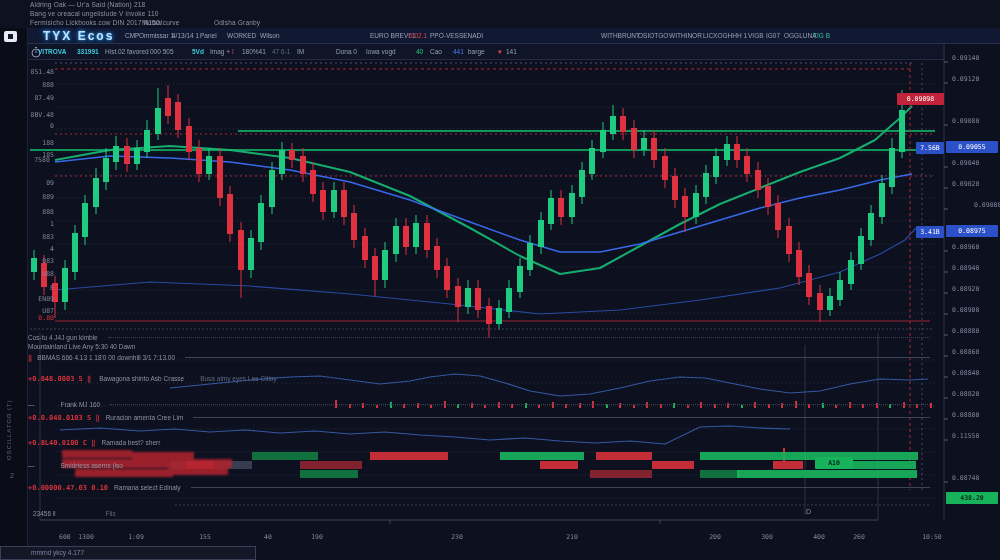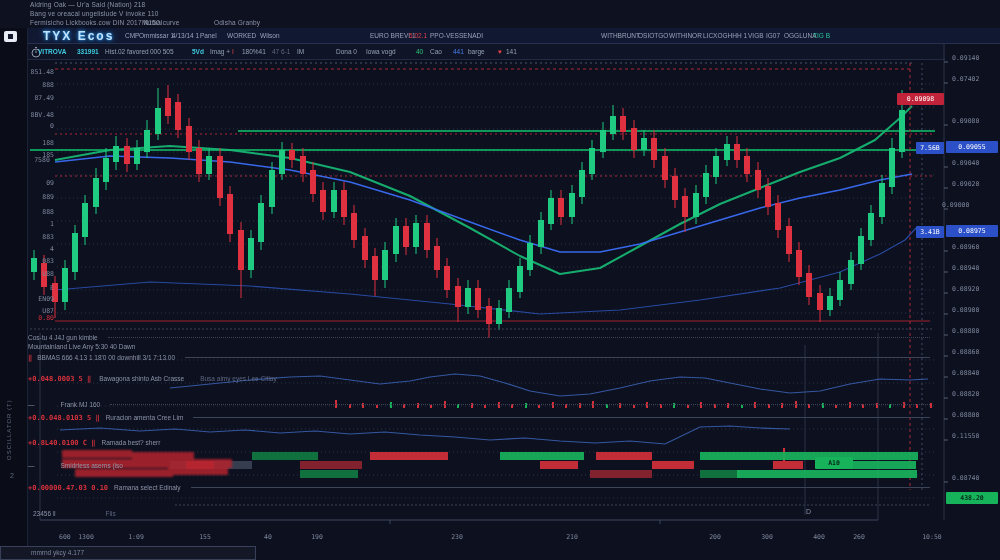--- a/index.html
+++ b/index.html
@@ -440,25 +440,25 @@
       <span class="lbl left-lbl mono" style="left: 30px; top: 245px;">4</span>
       <span class="lbl left-lbl mono" style="left: 30px; top: 257px;">083</span>
       <span class="lbl left-lbl mono" style="left: 30px; top: 270px;">U88</span>
       <span class="lbl left-lbl mono" style="left: 30px; top: 284px;">E</span>
       <span class="lbl left-lbl mono" style="left: 30px; top: 295px;">EN09</span>
       <span class="lbl left-lbl mono" style="left: 30px; top: 307px;">U87</span>
       <span class="lbl left-lbl mono red" style="left: 30px; top: 314px;">0.80</span>
     </div>
   <div id="price-labels">
       <span class="lbl mono" style="left: 952px; top: 54px;">0.09140</span>
-      <span class="lbl mono" style="left: 952px; top: 75px;">0.07402</span>
+      <span class="lbl mono" style="left: 952px; top: 75px;">0.09120</span>
       <span class="lbl mono" style="left: 952px; top: 117px;">0.09080</span>
       <span class="lbl mono" style="left: 952px; top: 159px;">0.09040</span>
       <span class="lbl mono" style="left: 952px; top: 180px;">0.09020</span>
-      <span class="lbl mono" style="left: 942px; top: 201px;">0.09000</span>
+      <span class="lbl mono" style="left: 974px; top: 201px;">0.09000</span>
       <span class="lbl mono" style="left: 952px; top: 243px;">0.08960</span>
       <span class="lbl mono" style="left: 952px; top: 264px;">0.08940</span>
       <span class="lbl mono" style="left: 952px; top: 285px;">0.08920</span>
       <span class="lbl mono" style="left: 952px; top: 306px;">0.08900</span>
       <span class="lbl mono" style="left: 952px; top: 327px;">0.08880</span>
       <span class="lbl mono" style="left: 952px; top: 348px;">0.08860</span>
       <span class="lbl mono" style="left: 952px; top: 369px;">0.08840</span>
       <span class="lbl mono" style="left: 952px; top: 390px;">0.08820</span>
       <span class="lbl mono" style="left: 952px; top: 411px;">0.08800</span>
       <span class="lbl mono" style="left: 952px; top: 432px;">0.11550</span>

